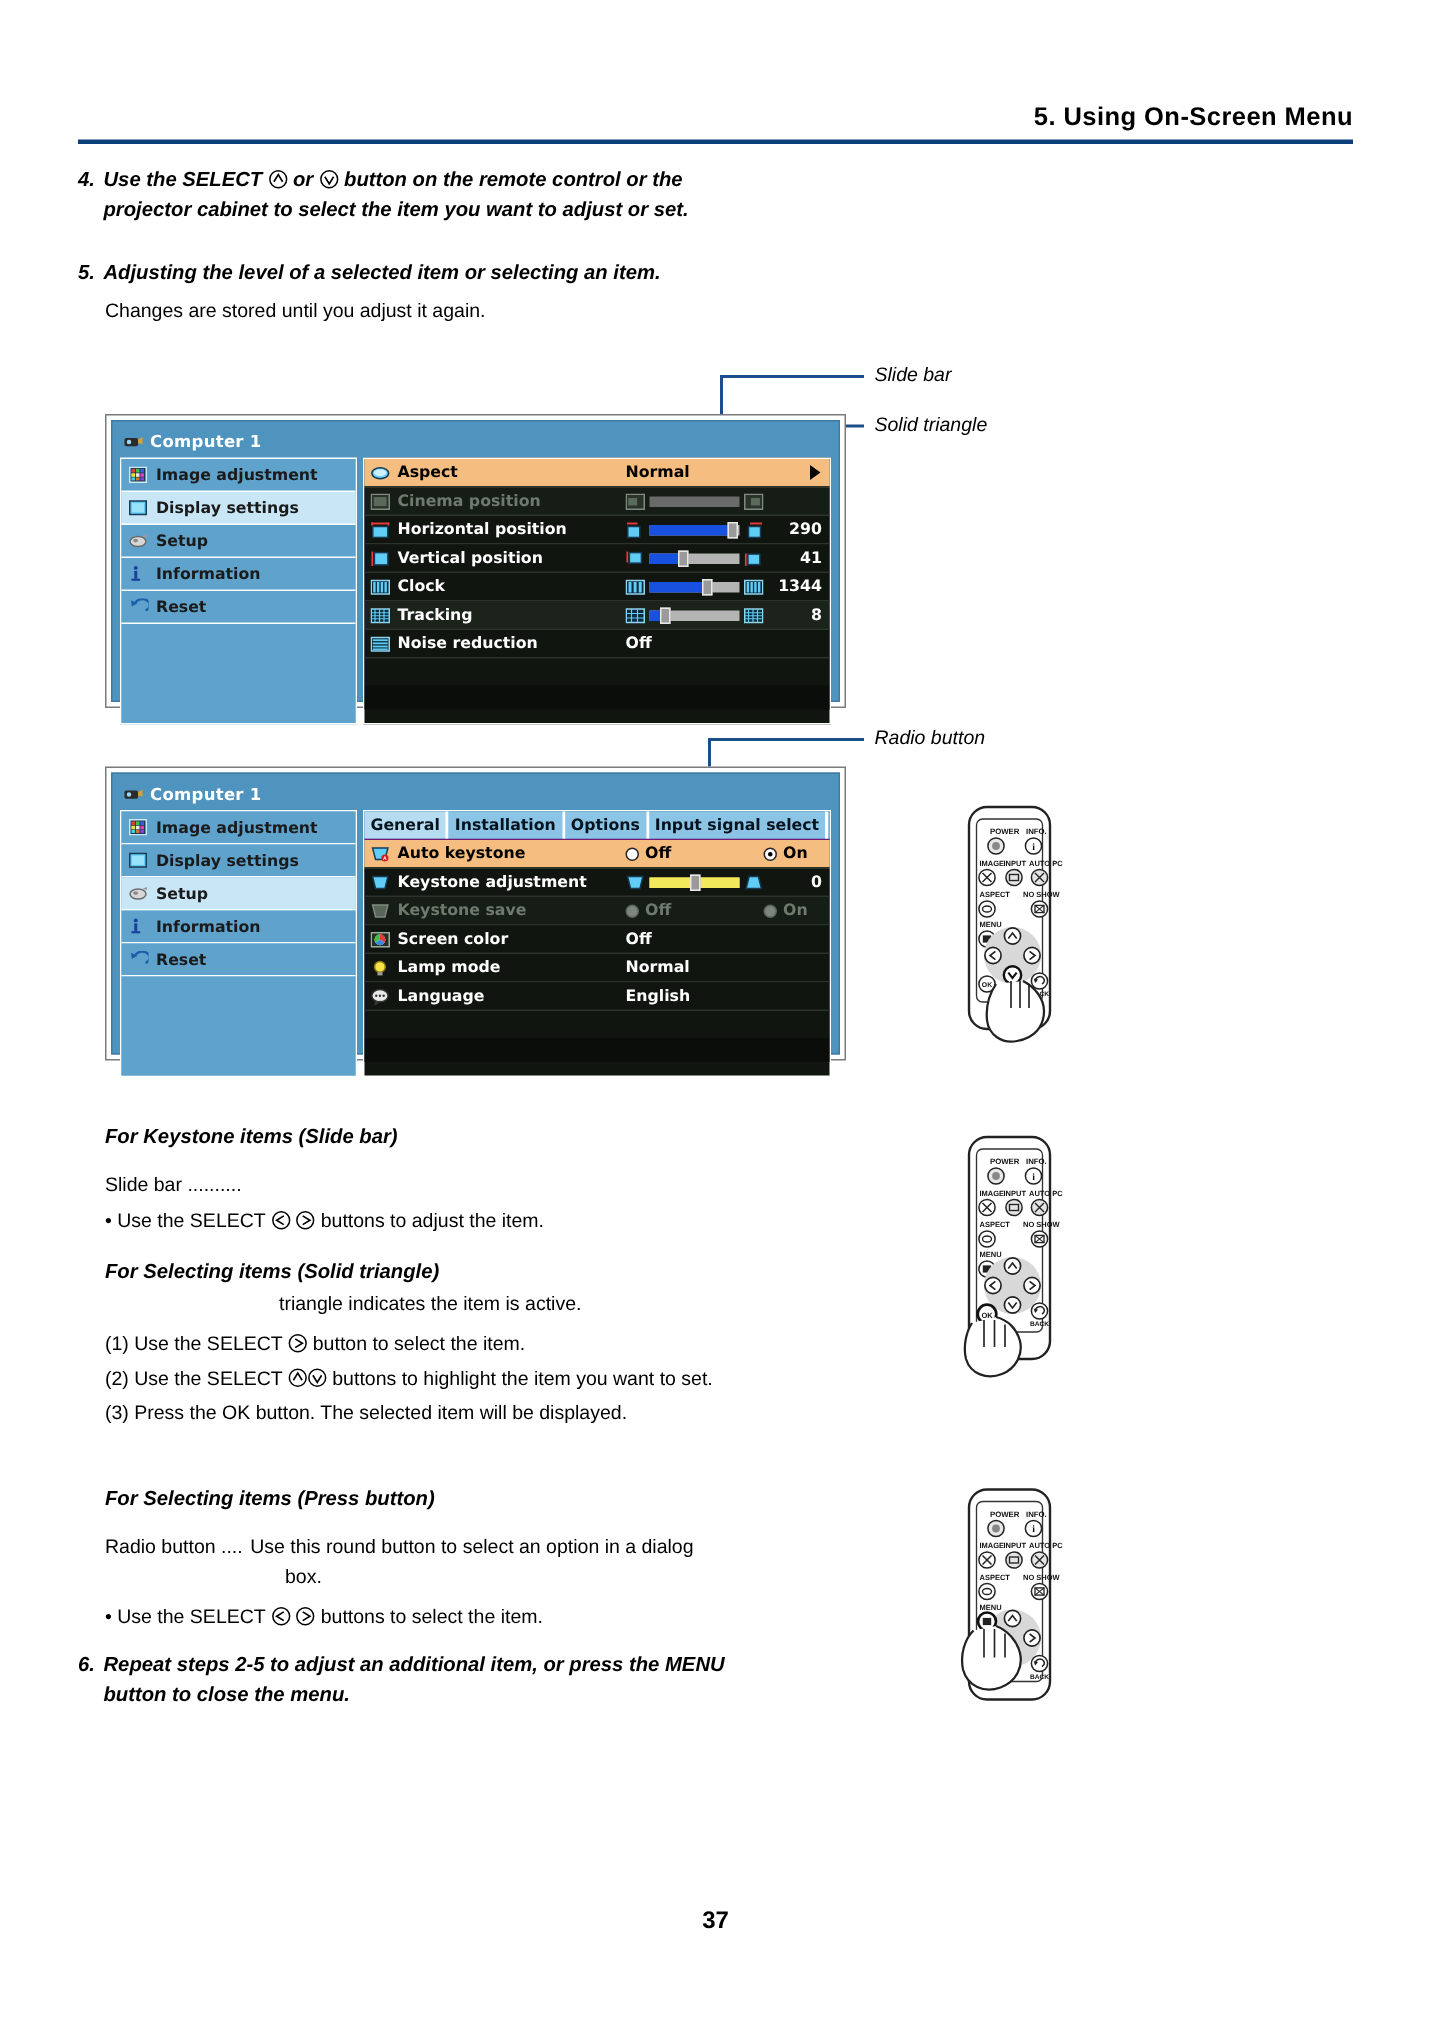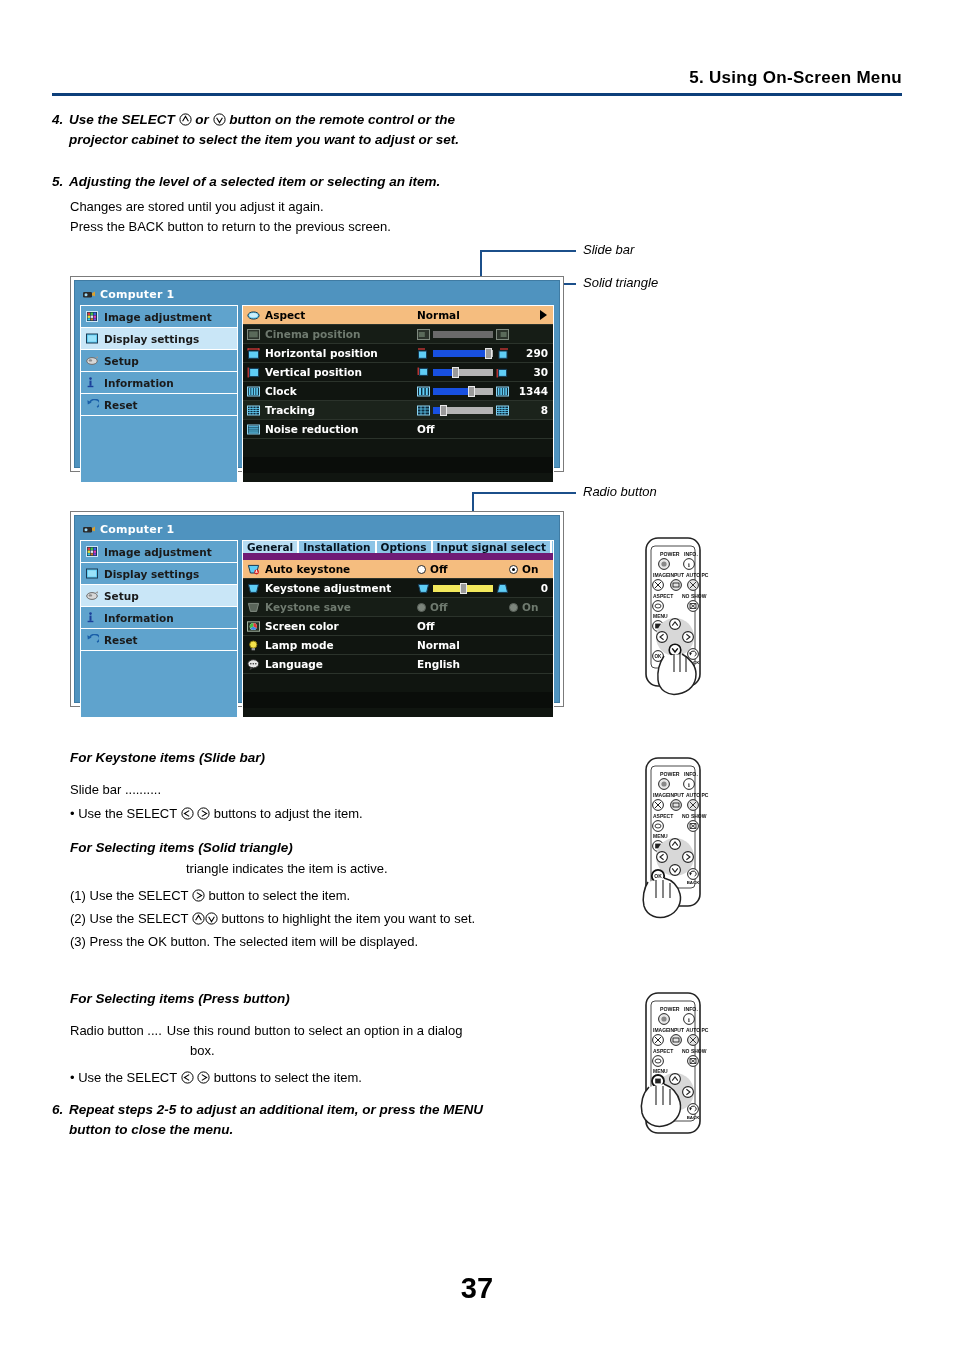--- a/index.html
+++ b/index.html
@@ -113,21 +113,21 @@
     position:absolute; right:6px; top:50%; transform:translateY(-50%);
     width:0; height:0; border-left:7px solid #000;
     border-top:5px solid transparent; border-bottom:5px solid transparent;
   }
   .pane-filler { height:18px; background:#101510; }
   .pane-filler2 { height:16px; background:#0a0d0a; }
 
   
   .tabrow {
     height:19px; display:flex; align-items:stretch;
-    background:#6fb0d8; border-bottom:7px solid #701a75;
+    background:#6fb0d8; border-bottom:1px solid #701a75;
   }
   .tab {
     display:flex; align-items:center; padding:0 4px;
     font-family:"DejaVu Sans", sans-serif;
     font-size:10.5px; font-weight:bold; color:#05131f;
     background:#8cc4e6; border-right:2px solid #ffffff;
     white-space:nowrap;
   }
   .tab.sel { background:#b6dcf2; }
   .tab-rest { flex:1; background:#8cc4e6; }
@@ -162,21 +162,21 @@
   
   .oic { width:13px; height:11px; display:inline-block; flex:0 0 auto; }
   .oic svg { display:block; }
 
   
   .remote { position:absolute; }
 
   
   .pageno {
     position:absolute; left:0; right:0; top:1272px;
-    text-align:center; font-size:29px; font-weight:bold;
+    text-align:center; font-size:16px; font-weight:bold;
   }
 </style>
 </head>
 <body>
 
 <div class="header-title">5. Using On-Screen Menu</div>
 <div class="header-rule"></div>
 
 <div class="step" style="left:52px; top:110px; width:620px;">
   <span class="num">4.</span>
@@ -196,21 +196,20 @@
     <span>projector cabinet to select the item you want to adjust or set.</span>
   </span>
 </div>
 
 <div class="step" style="left:52px; top:172px; width:620px;">
   <span class="num">5.</span>
   <span class="body">Adjusting the level of a selected item or selecting an item.</span>
 </div>
 <div class="plain" style="left:70px; top:197px; width:620px;">
   <div>Changes are stored until you adjust it again.</div>
-  <div>Press the BACK button to return to the previous screen.</div>
 </div>
 
 <div class="callout" style="left:583px; top:242px;">Slide bar</div>
 <div class="leader" style="left:480px; top:250px; width:96px; height:2px;"></div>
 <div class="leader" style="left:480px; top:250px; width:2px; height:118px;"></div>
 
 <div class="callout" style="left:583px; top:275px;">Solid triangle</div>
 <div class="leader" style="left:546px; top:283px; width:30px; height:2px;"></div>
 <div class="leader" style="left:546px; top:283px; width:2px; height:28px;"></div>
 
@@ -391,21 +390,21 @@
                 <span class="sbknob" style="left:31%;"></span>
               </span>
               <span class="oic">
                   <svg width="13" height="11" viewBox="0 0 13 11">
                     <path d="M1.2 2 V10.4" stroke="#e23b3b" stroke-width="1.2"></path>
                     <rect x="2.6" y="2.4" width="8" height="7" fill="#5fcdf5" stroke="#143a55"></rect>
                   </svg>
                 </span>
             </span>
           </span>
-          <span class="num">30</span>
+          <span class="num">41</span>
         </div>
 
         <div class="row">
           <span class="label">
             <span class="oic">
                 <svg width="13" height="11" viewBox="0 0 13 11">
                   <rect x="0.5" y="1" width="12" height="9" fill="#0d2b3d" stroke="#8fd4f0"></rect>
                   <rect x="1.8" y="2" width="1.6" height="7" fill="#5fcdf5"></rect>
                   <rect x="4.3" y="2" width="1.6" height="7" fill="#5fcdf5"></rect>
                   <rect x="6.8" y="2" width="1.6" height="7" fill="#5fcdf5"></rect>

